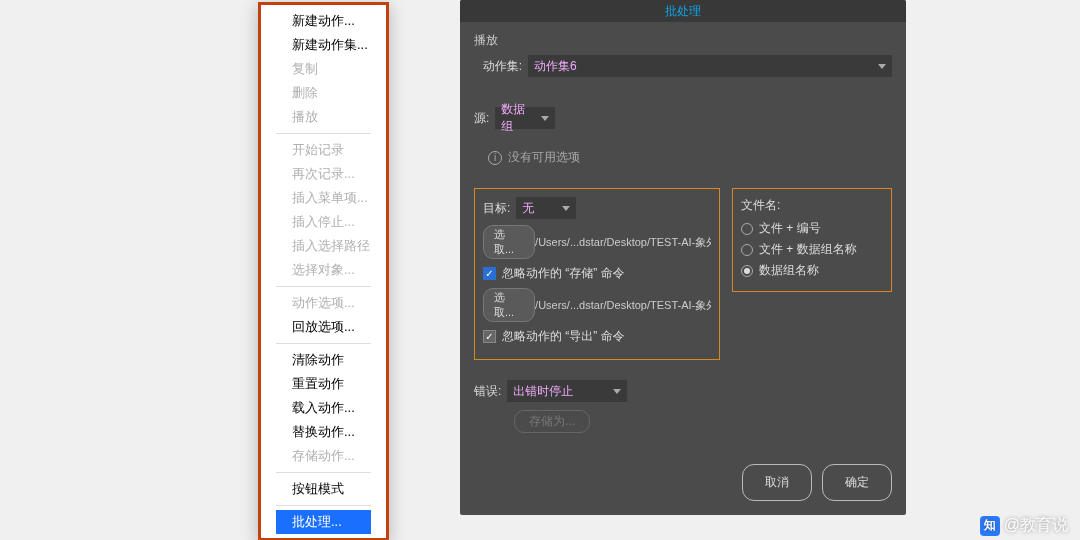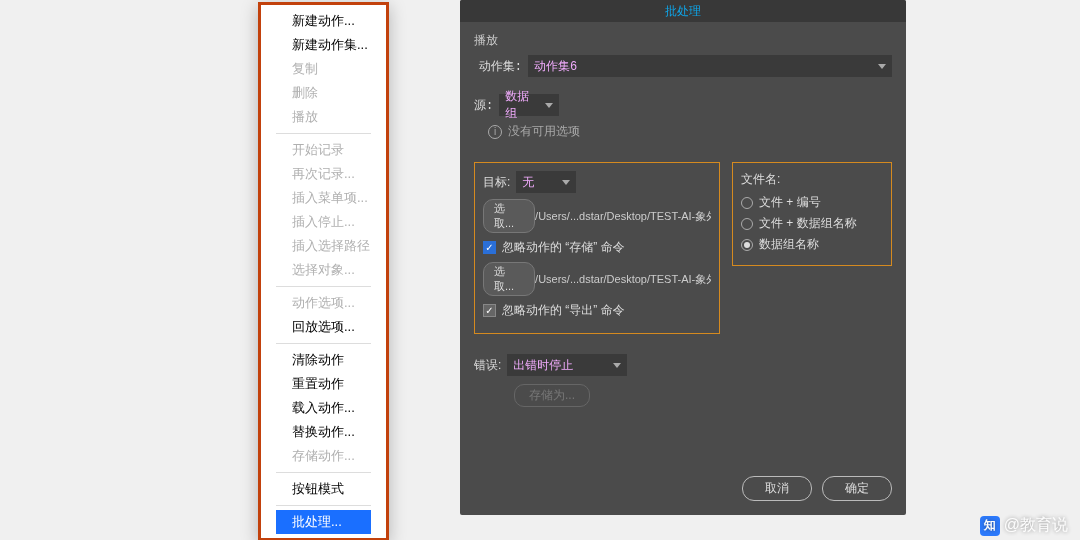--- a/index.html
+++ b/index.html
@@ -50,22 +50,21 @@
     text-align: center;
     line-height: 22px;
     height: 22px;
     color: #0ea5e9;
     font-size: 12px;
   }
   .section { padding: 10px 14px 0 14px; }
   .section-title { color: #ccc; margin-bottom: 6px; }
   .row {
     display: flex; align-items: center;
-    margin-bottom: 7px;
-    font-family: Liberation Mono, monospace;
+    margin-bottom: 20px;
   }
   .label {
     width: 48px; text-align: right;
     color: #ddd; margin-right: 6px;
   }
   .select {
     background: #3a3a3a;
     border: none;
     height: 22px;
     color: #f0abfc;
@@ -135,21 +134,21 @@
     margin: 8px 0 0 40px;
     display:inline-block;
   }
   .dlg-buttons {
     position:absolute; right:14px; bottom:14px;
     display:flex; gap:10px;
   }
   .btn {
     border:1px solid #bbb; border-radius:12px;
     background:transparent; color:#ddd;
-    padding:3px 22px;
+    padding:9px 22px;
   }
   .watermark {
     position:absolute; right:12px; bottom:4px;
     color:#fff; opacity:.85;
     font-size:16px; display:flex; align-items:center; gap:4px;
     text-shadow: 0 0 4px rgba(0,0,0,.5);
   }
   .zh-logo {
     width:20px; height:20px; background:#0a66ff; color:#fff;
     display:inline-flex; align-items:center; justify-content:center;

